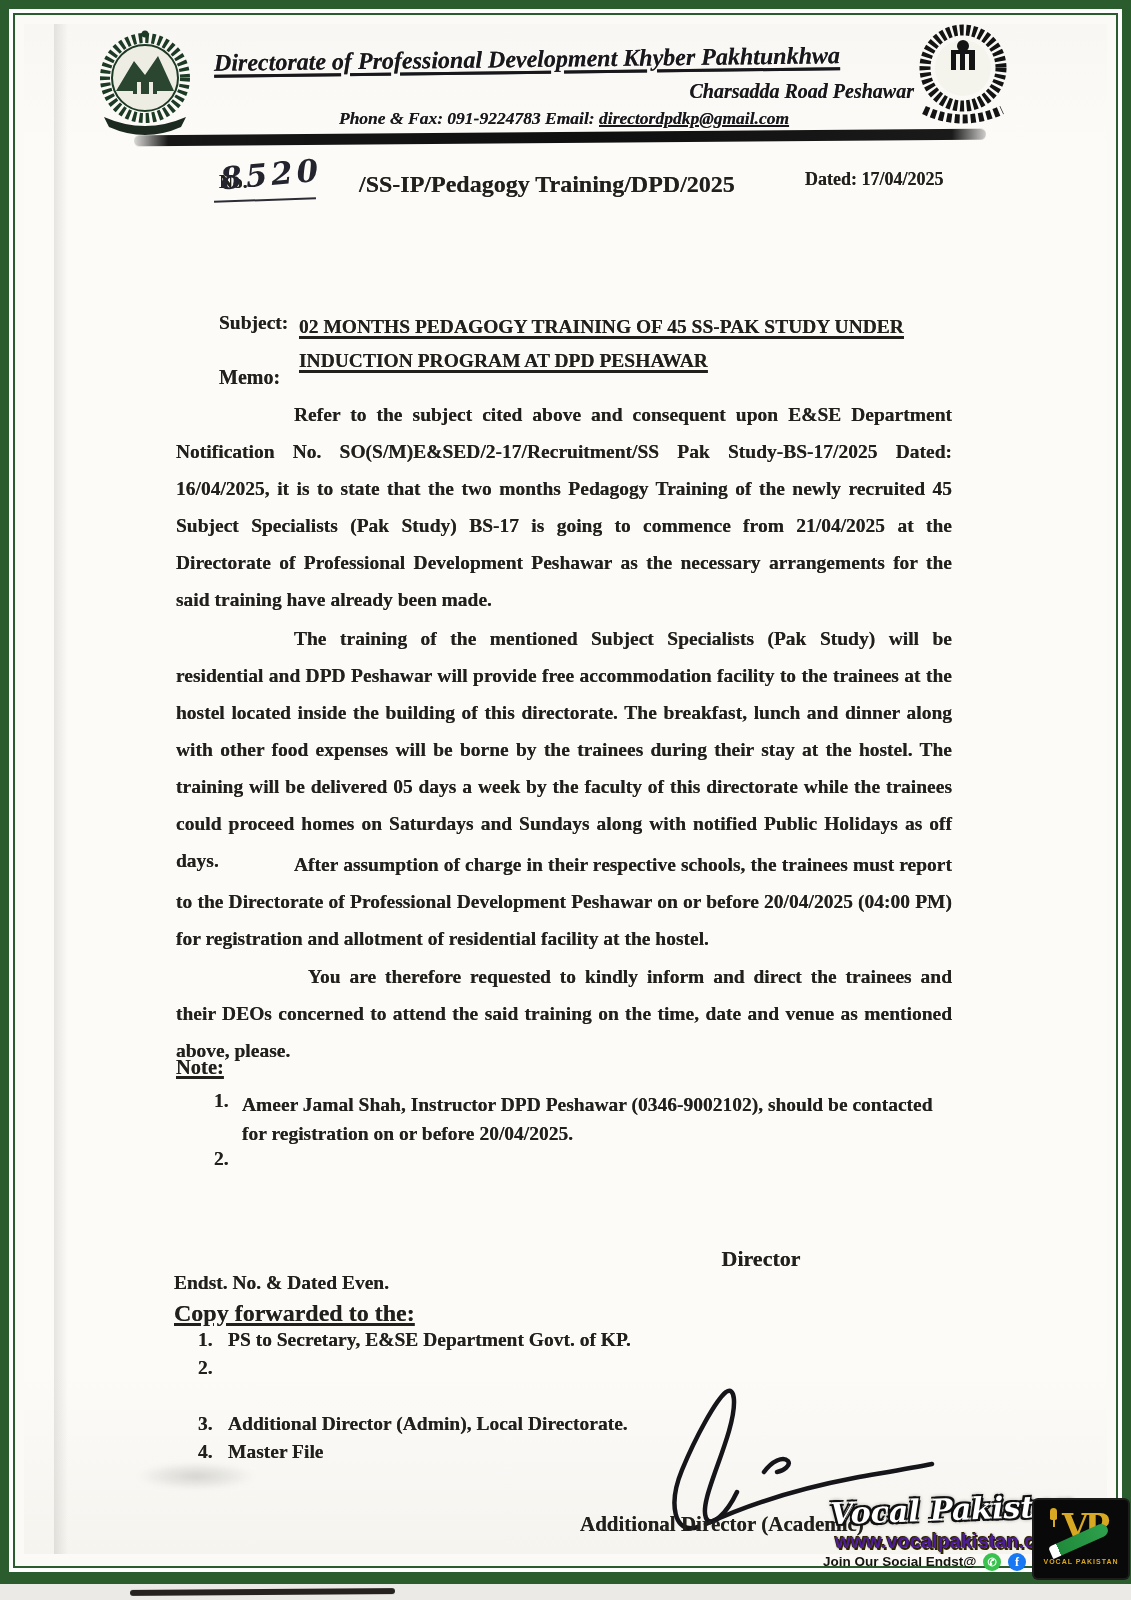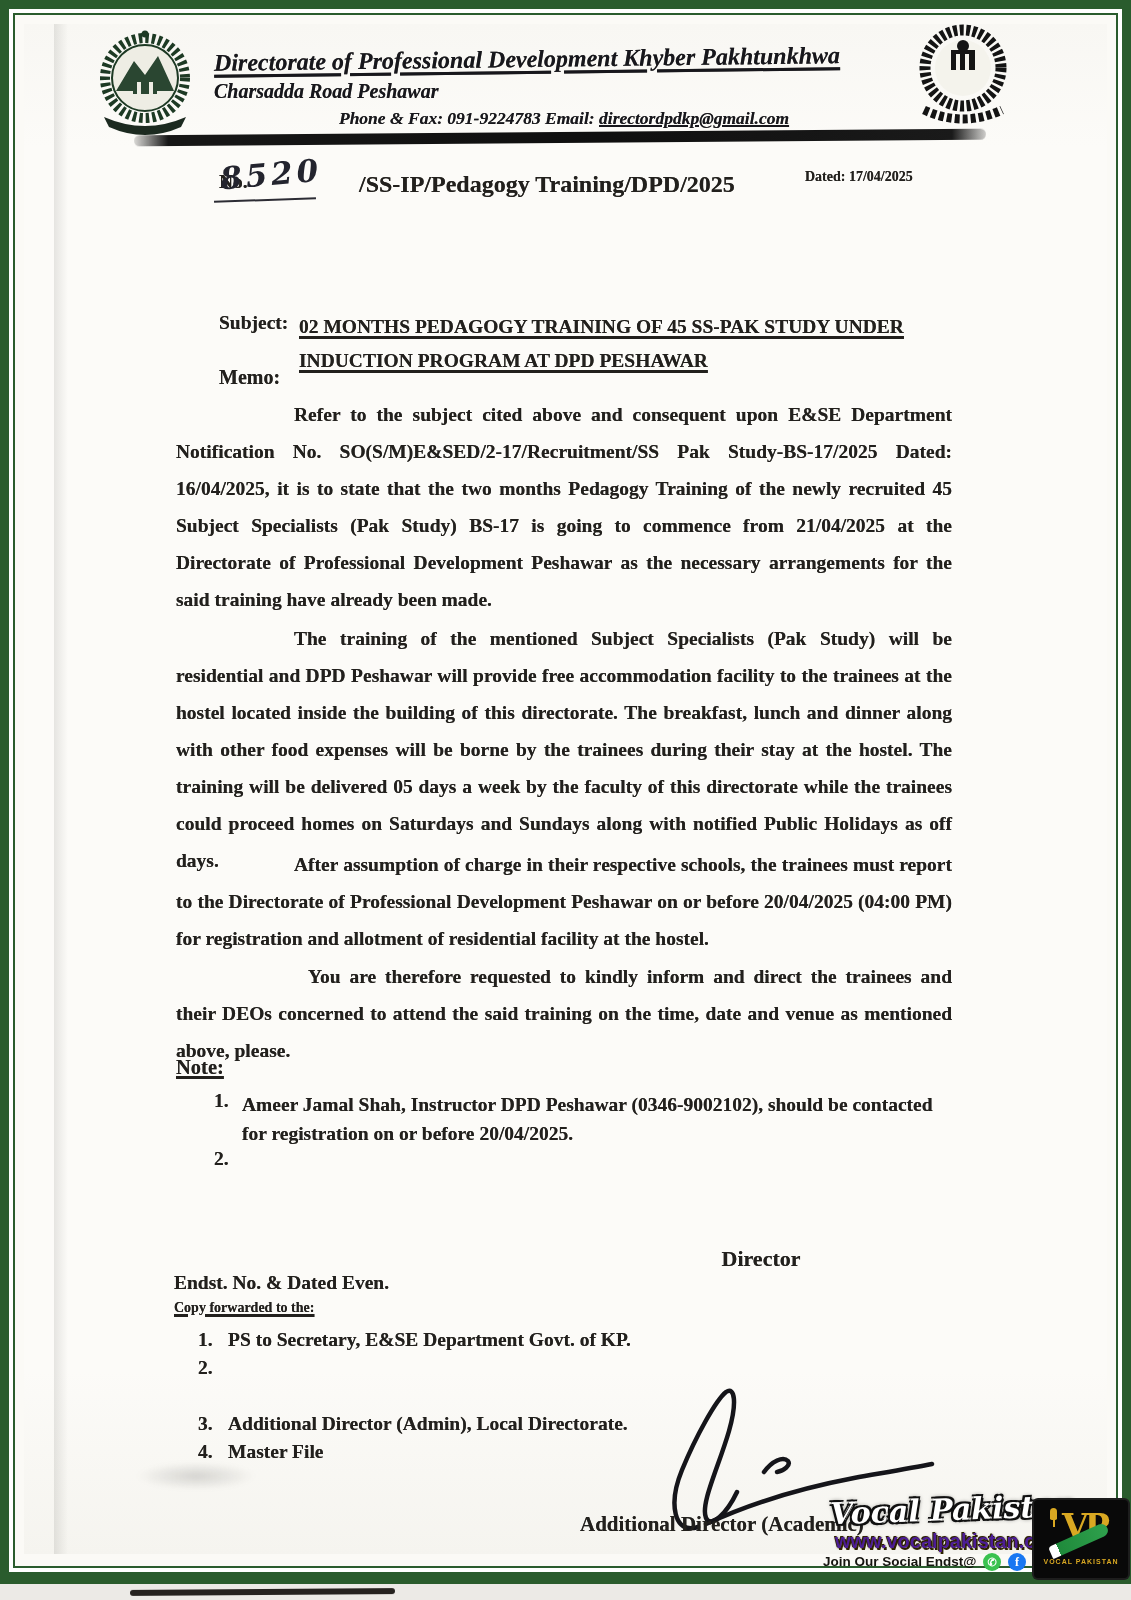--- a/index.html
+++ b/index.html
@@ -82,31 +82,31 @@
         <circle cx="61" cy="50" r="38" fill="none" stroke="#141414" stroke-width="11" stroke-dasharray="4 2.5"></circle>
         <circle cx="61" cy="50" r="28" fill="#f4f3ec"></circle>
         <rect x="49" y="32" width="24" height="20" fill="#141414"></rect>
         <rect x="54" y="36" width="4" height="16" fill="#f4f3ec"></rect>
         <rect x="63" y="36" width="4" height="16" fill="#f4f3ec"></rect>
         <circle cx="61" cy="28" r="6" fill="#141414"></circle>
         <path d="M22 92 Q61 110 100 92" fill="none" stroke="#141414" stroke-width="9" stroke-dasharray="5 3"></path>
       </svg>
 
       <div class="abs hdr-org soft" style="left:190px;top:22px;">Directorate of Professional Development Khyber Pakhtunkhwa</div>
-      <div class="abs hdr-sub soft" style="left:190px;top:56px;width:700px;text-align:left;">Charsadda Road Peshawar</div>
+      <div class="abs hdr-sub soft" style="left:190px;top:56px;width:700px;text-align:right;">Charsadda Road Peshawar</div>
       <div class="abs hdr-ph soft" style="left:190px;top:84px;width:700px;text-align:center;">
         <span>Phone &amp; Fax: 091-9224783 Email: </span><span class="u">directordpdkp@gmail.com</span>
       </div>
       <div class="abs rule" style="left:110px;top:108px;width:852px;height:11px;"></div>
 
       <span class="abs lab ink soft" style="left:158px;top:147px;">No.</span>
       <span class="abs hand" style="left:196px;top:132px;">8520</span>
       <div class="abs" style="left:190px;top:175px;width:102px;border-top:2.5px solid #2c2c34;transform:rotate(-2deg);"></div>
       <span class="abs lab ink soft" style="left:298px;top:147px;font-size:24px;">/SS-IP/Pedagogy Training/DPD/2025</span>
-      <span class="abs lab ink soft" style="left:744px;top:145px;font-size:14px;">Dated: 17/04/2025</span>
+      <span class="abs lab ink soft" style="left:744px;top:145px;font-size:18px;">Dated: 17/04/2025</span>
 
 
       <span class="abs lab ink soft" style="left:158px;top:288px;">Subject:</span>
       <div class="abs ink subject-txt soft" style="left:275px;top:286px;width:652px;">02 MONTHS PEDAGOGY TRAINING OF 45 SS-PAK STUDY UNDER INDUCTION PROGRAM AT DPD PESHAWAR</div>
       <span class="abs lab ink soft" style="left:158px;top:342px;font-size:20px;">Memo:</span>
 
       <div class="abs para soft" style="top:372px;left:152px;">Refer to the subject cited above and consequent upon E&amp;SE Department Notification No. SO(S/M)E&amp;SED/2-17/Recruitment/SS Pak Study-BS-17/2025 Dated: 16/04/2025, it is to state that the two months Pedagogy Training of the newly recruited 45 Subject Specialists (Pak Study) BS-17 is going to commence from 21/04/2025 at the Directorate of Professional Development Peshawar as the necessary arrangements for the said training have already been made.</div>
       <div class="abs para soft" style="top:596px;left:152px;">The training of the mentioned Subject Specialists (Pak Study) will be residential and DPD Peshawar will provide free accommodation facility to the trainees at the hostel located inside the building of this directorate. The breakfast, lunch and dinner along with other food expenses will be borne by the trainees during their stay at the hostel. The training will be delivered 05 days a week by the faculty of this directorate while the trainees could proceed homes on Saturdays and Sundays along with notified Public Holidays as off days.</div>
       <div class="abs para soft" style="top:822px;left:152px;">After assumption of charge in their respective schools, the trainees must report to the Directorate of Professional Development Peshawar on or before 20/04/2025 (04:00 PM) for registration and allotment of residential facility at the hostel.</div>
       <div class="abs para soft" style="top:934px;left:152px;text-indent:132px;">You are therefore requested to kindly inform and direct the trainees and their DEOs concerned to attend the said training on the time, date and venue as mentioned above, please.</div>
@@ -114,21 +114,21 @@
       <span class="abs ink soft u" style="left:152px;top:1032px;font-size:20.5px;font-weight:700;text-decoration-thickness:2.5px;">Note:</span>
       <span class="abs ink note-num soft" style="left:190px;top:1066px;">1.</span>
       <div class="abs ink note-txt soft" style="left:218px;top:1066px;width:712px;">
         <span style="font-weight:700;margin-top:32px;">Ameer Jamal Shah, Instructor DPD Peshawar (0346-9002102),</span><span> should be contacted for registration on or before 20/04/2025.</span>
       </div>
       <span class="abs ink note-num soft" style="left:190px;top:1124px;">2.</span>
 
       <div class="abs ink soft" style="left:672px;top:1222px;width:130px;text-align:center;font-size:22px;font-weight:700;">Director</div>
 
       <div class="abs ink soft" style="left:150px;top:1248px;font-size:19.5px;font-weight:700;">Endst. No. &amp; Dated Even.</div>
-      <div class="abs ink soft u" style="left:150px;top:1276px;font-size:14px;font-weight:700;text-decoration-thickness:2.5px;">Copy forwarded to the:</div>
+      <div class="abs ink soft u" style="left:150px;top:1276px;font-size:24px;font-weight:700;text-decoration-thickness:2.5px;">Copy forwarded to the:</div>
 
       <span class="abs ink cc-txt soft" style="left:174px;top:1302px;">1.</span>
       <div class="abs ink cc-txt soft" style="left:204px;top:1302px;width:790px;">PS to Secretary, E&amp;SE Department Govt. of KP.</div>
       <span class="abs ink cc-txt soft" style="left:174px;top:1330px;">2.</span>
       <span class="abs ink cc-txt soft" style="left:174px;top:1386px;">3.</span>
       <div class="abs ink cc-txt soft" style="left:204px;top:1386px;width:790px;">Additional Director (Admin), Local Directorate.</div>
       <span class="abs ink cc-txt soft" style="left:174px;top:1414px;">4.</span>
       <div class="abs ink cc-txt soft" style="left:204px;top:1414px;width:790px;">Master File</div>
 
       <svg class="abs" style="left:588px;top:1362px;" width="330" height="155" viewBox="0 0 330 155">

